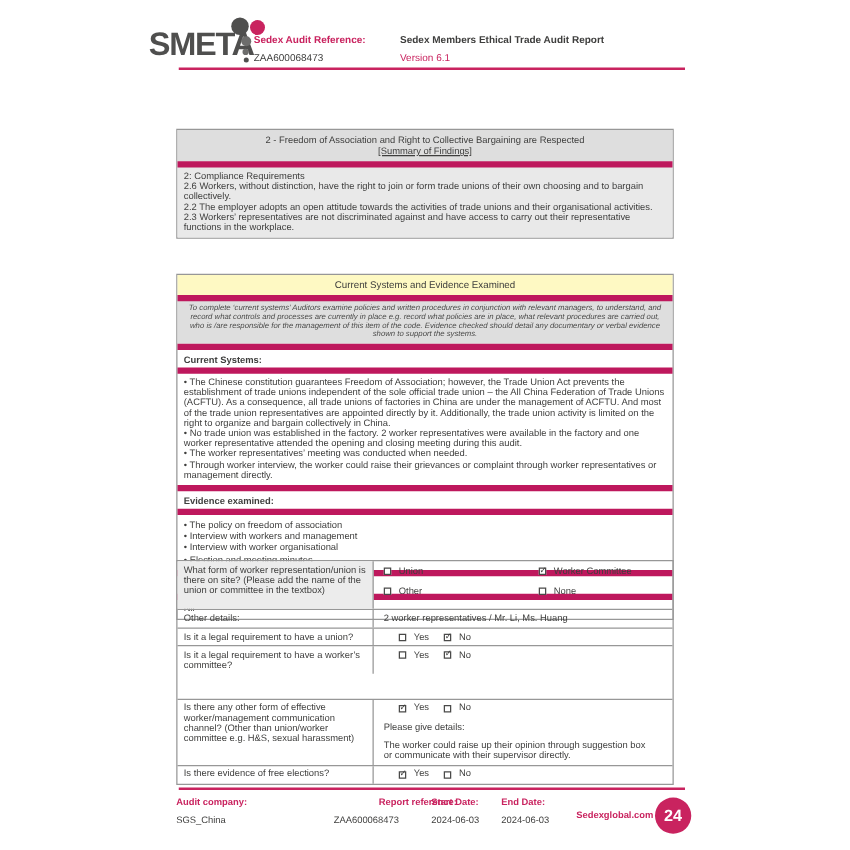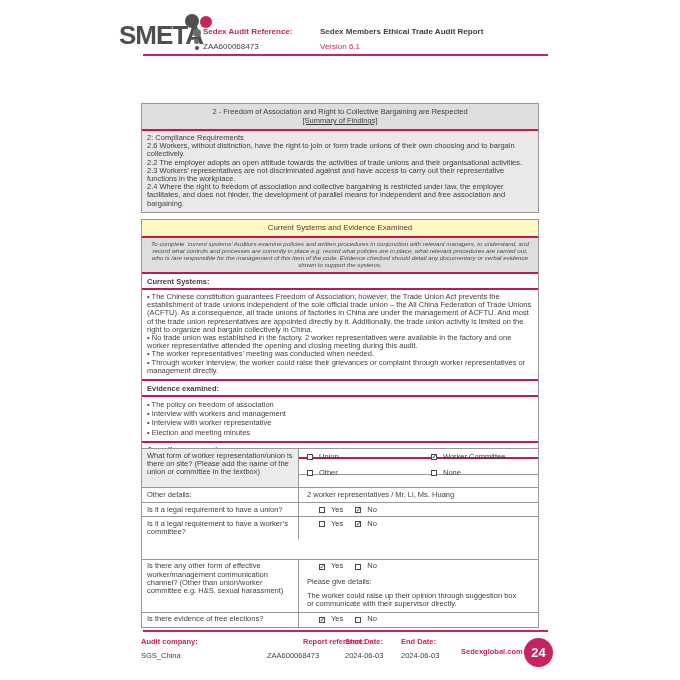--- a/index.html
+++ b/index.html
@@ -12,21 +12,21 @@
   .logo-text { position:absolute; left:119px; top:20px; font-size:26px; font-weight:700;
     letter-spacing:-1px; color:#4f4f4e; }
   .dot { position:absolute; border-radius:50%; }
   .hdr-col { position:absolute; font-size:8px; }
   .hdr-label-accent { font-weight:700; }
   .hdr-val { margin-top:6px; color:#3e3e3d; font-weight:400; }
   .hdr-title { font-weight:700; color:#3e3e3d; }
   .rule { position:absolute; height:1.5px; left:143px; width:405px; }
   
   .tbl { position:absolute; left:141px; width:398px; border:1px solid #979797; font-size:7.5px; }
-  .row { border-top:2px solid #be185d; }
+  .row { border-top:5px solid #be185d; }
   .row:first-child { border-top:none; }
   .center { text-align:center; }
   .bold { font-weight:700; }
   .underline { text-decoration:underline; }
   
   .t1-head { background:#dedede; padding:3px 6px 4px; line-height:9px; }
   .t1-body { background:#e9e9e9; padding:3px 5px 4px; line-height:8.2px; }
   .t1-body p { margin:0; }
   
   .t2-title { background:#fef9c3; padding:3px 0 4px; font-size:7.8px; }
@@ -86,39 +86,38 @@
   <div class="tbl" style="top:103px;">
     <div class="row t1-head center">
       <div>2 - Freedom of Association and Right to Collective Bargaining are Respected</div>
       <div class="underline">[Summary of Findings]</div>
     </div>
     <div class="row t1-body">
       <p>2: Compliance Requirements</p>
       <p>2.6 Workers, without distinction, have the right to join or form trade unions of their own choosing and to bargain collectively.</p>
       <p>2.2 The employer adopts an open attitude towards the activities of trade unions and their organisational activities.</p>
       <p>2.3 Workers’ representatives are not discriminated against and have access to carry out their representative functions in the workplace.</p>
-      <p>2.4 Where the right to freedom of association and collective bargaining is restricted under law, the employer facilitates, and does not hinder, the development of parallel means for independent and free association and bargaining.</p>
     </div>
   </div>
 
   <div class="tbl" style="top:219px;">
     <div class="row t2-title center">Current Systems and Evidence Examined</div>
     <div class="row t2-desc">To complete ‘current systems’ Auditors examine policies and written procedures in conjunction with relevant managers, to understand, and record what controls and processes are currently in place e.g. record what policies are in place, what relevant procedures are carried out, who is /are responsible for the management of this item of the code. Evidence checked should detail any documentary or verbal evidence shown to support the systems.</div>
     <div class="row t2-label bold">Current Systems:</div>
     <div class="row t2-body">
       <p>• The Chinese constitution guarantees Freedom of Association; however, the Trade Union Act prevents the establishment of trade unions independent of the sole official trade union – the All China Federation of Trade Unions (ACFTU). As a consequence, all trade unions of factories in China are under the management of ACFTU. And most of the trade union representatives are appointed directly by it. Additionally, the trade union activity is limited on the right to organize and bargain collectively in China.</p>
       <p>• No trade union was established in the factory. 2 worker representatives were available in the factory and one worker representative attended the opening and closing meeting during this audit.</p>
       <p>• The worker representatives’ meeting was conducted when needed.</p>
       <p>• Through worker interview, the worker could raise their grievances or complaint through worker representatives or management directly.</p>
     </div>
     <div class="row t2-label bold">Evidence examined:</div>
     <div class="row t2-body" style="line-height:9.2px;">
       <p>• The policy on freedom of association</p>
       <p>• Interview with workers and management</p>
-      <p>• Interview with worker representative</p>
+      <p>• Interview with worker organisational</p>
       <p>• Election and meeting minutes</p>
     </div>
     <div class="row t2-label bold">Any other comments:</div>
     <div class="row t2-label" style="padding-bottom:4px;">Nil</div>
   </div>
 
   <div class="tbl" style="top:448px;">
 
     <div class="t3-row" style="min-height:38px;">
       <div class="t3-left shaded">What form of worker representation/union is there on site? (Please add the name of the union or committee in the textbox)</div>

